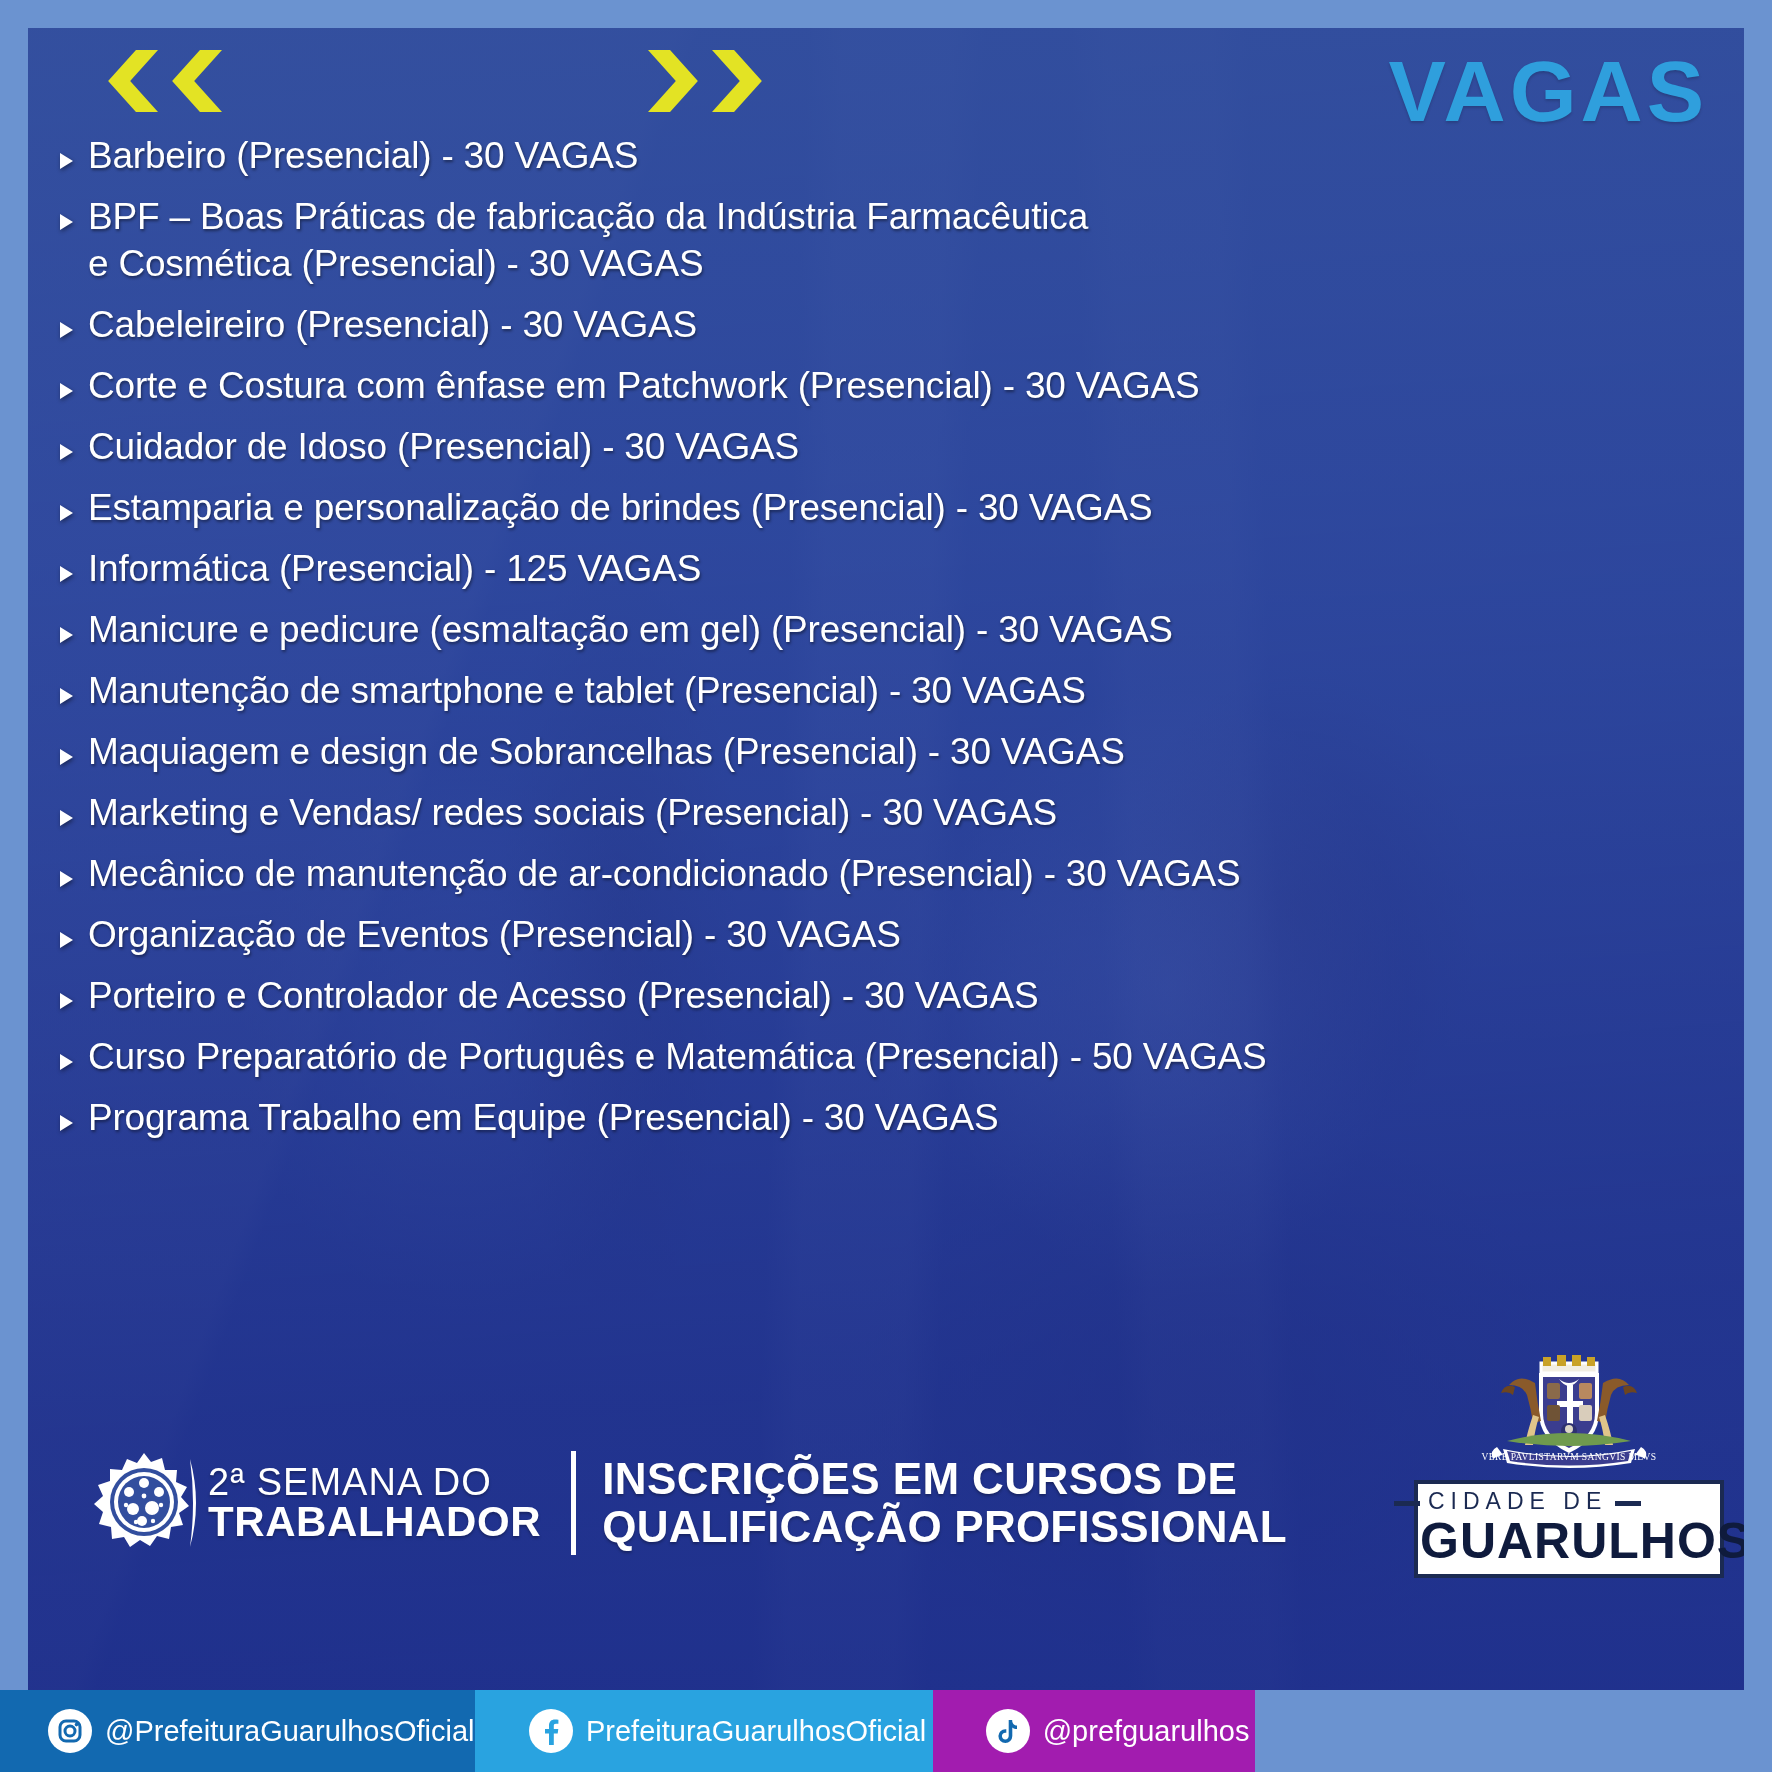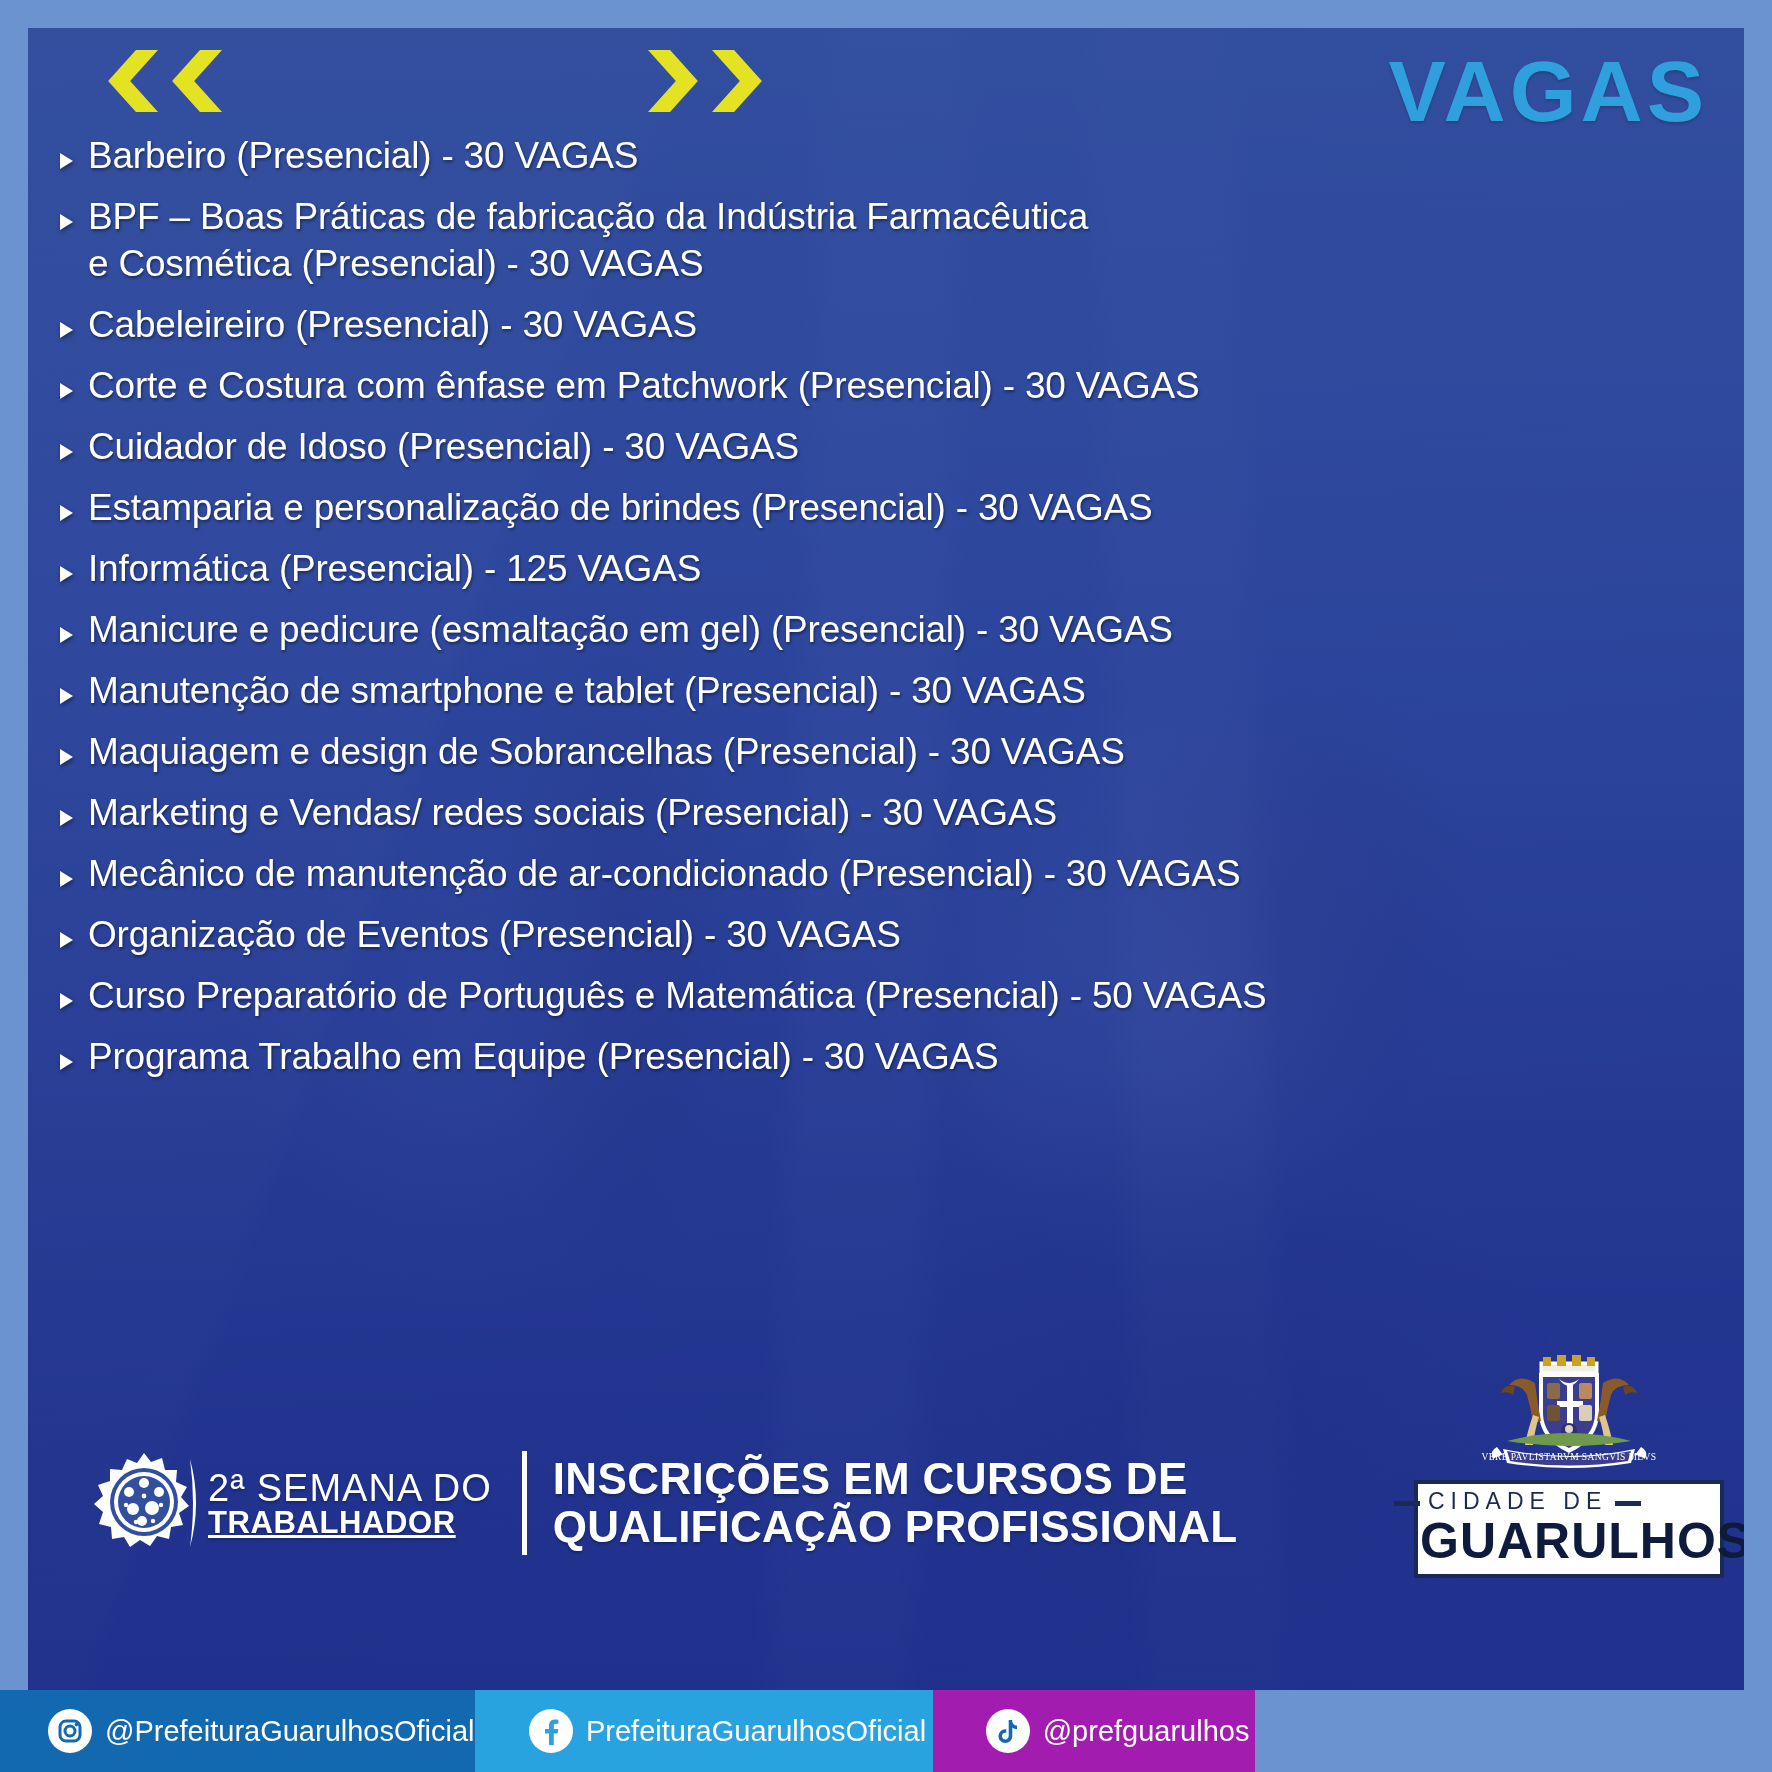--- a/index.html
+++ b/index.html
@@ -130,21 +130,21 @@
   }
   .gear { width:108px; height:108px; position:relative; }
   .gear svg { display:block; }
   .semana-txt {
     color:#fff;
     margin-left:10px;
     line-height:1.0;
     text-shadow:0 2px 3px rgba(0,0,0,.3);
   }
   .semana-top { font-size:38px; letter-spacing:1px; }
-  .semana-bot { font-size:31px; font-weight:bold; letter-spacing:.6px;text-decoration:underline; }
+  .semana-bot { font-size:42px; font-weight:bold; letter-spacing:.6px; }
 
   .divider {
     width:5px; height:104px;
     background:#fff;
     margin:0 26px 0 30px;
   }
 
   .inscr {
     color:#fff;
     line-height:1.10;
@@ -289,20 +289,24 @@
         <span class="bullet"></span>
         <span class="course-label">Marketing e Vendas/ redes sociais (Presencial) - 30 VAGAS</span>
       </div>
       <div class="course">
         <span class="bullet"></span>
         <span class="course-label">Mecânico de manutenção de ar-condicionado (Presencial) - 30 VAGAS</span>
       </div>
       <div class="course">
         <span class="bullet"></span>
         <span class="course-label">Organização de Eventos (Presencial) - 30 VAGAS</span>
+      </div>
+      <div class="course">
+        <span class="bullet"></span>
+        <span class="course-label">Porteiro e Controlador de Acesso (Presencial) - 30 VAGAS</span>
       </div>
       <div class="course">
         <span class="bullet"></span>
         <span class="course-label">Curso Preparatório de Português e Matemática (Presencial) - 50 VAGAS</span>
       </div>
       <div class="course">
         <span class="bullet"></span>
         <span class="course-label">Programa Trabalho em Equipe (Presencial) - 30 VAGAS</span>
       </div>
     </div>

